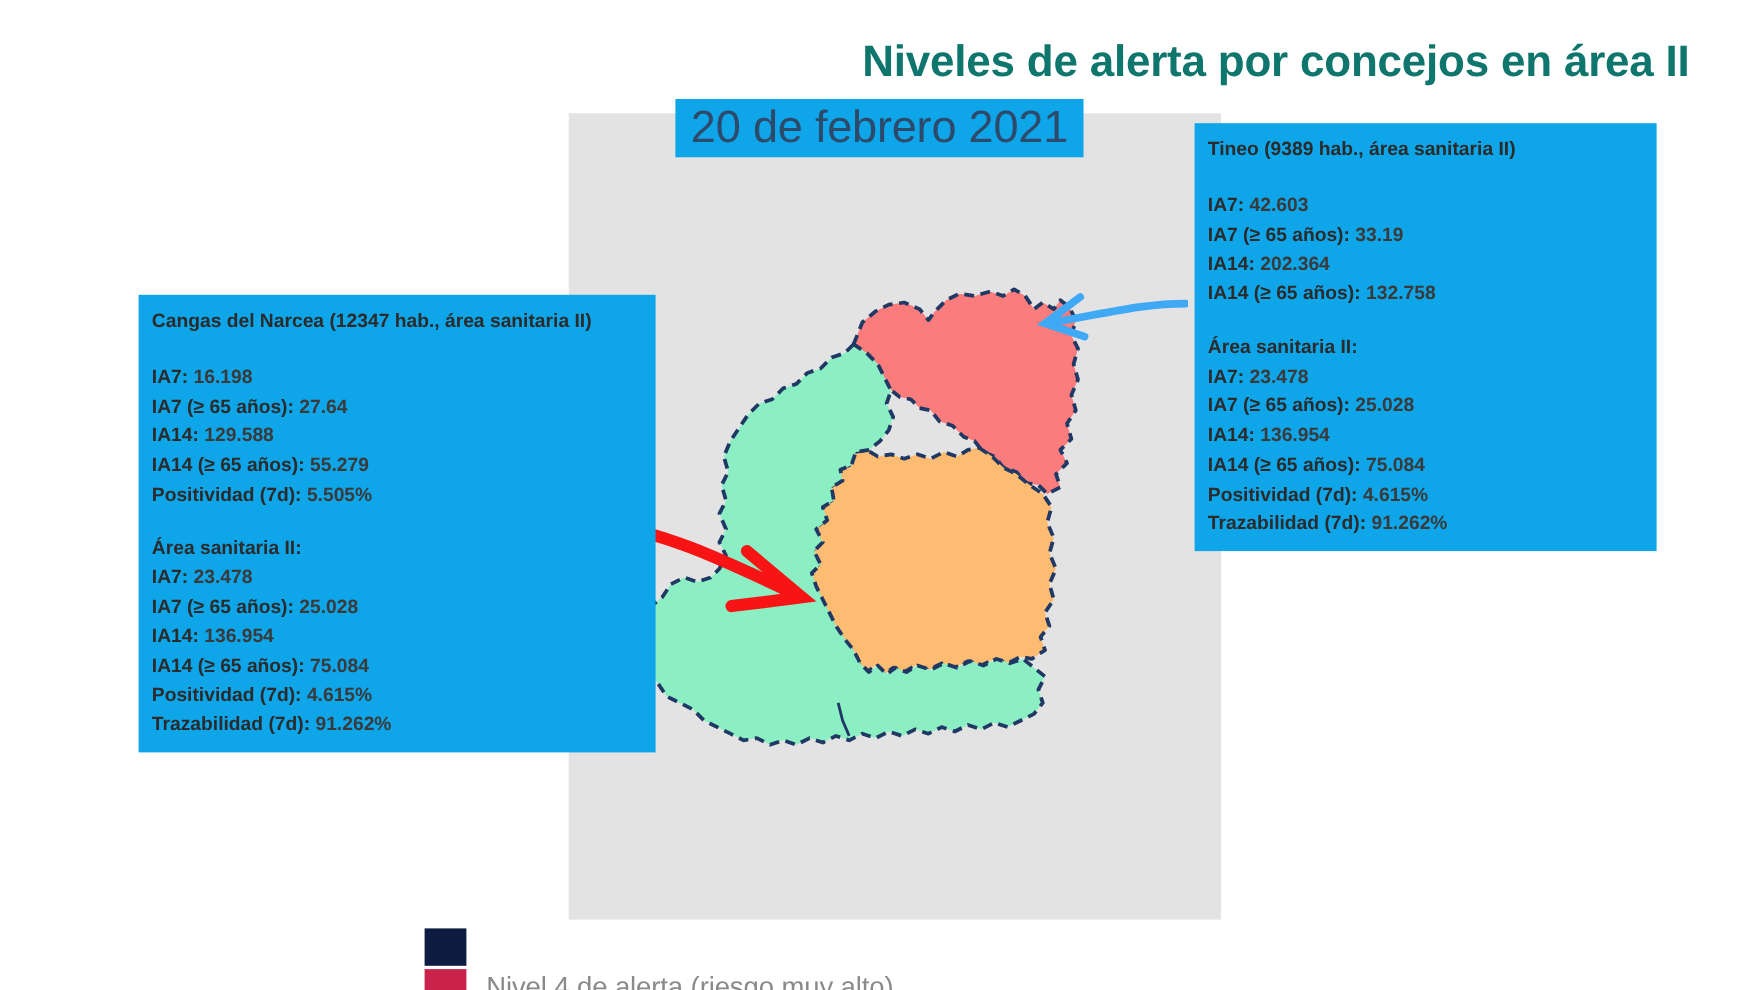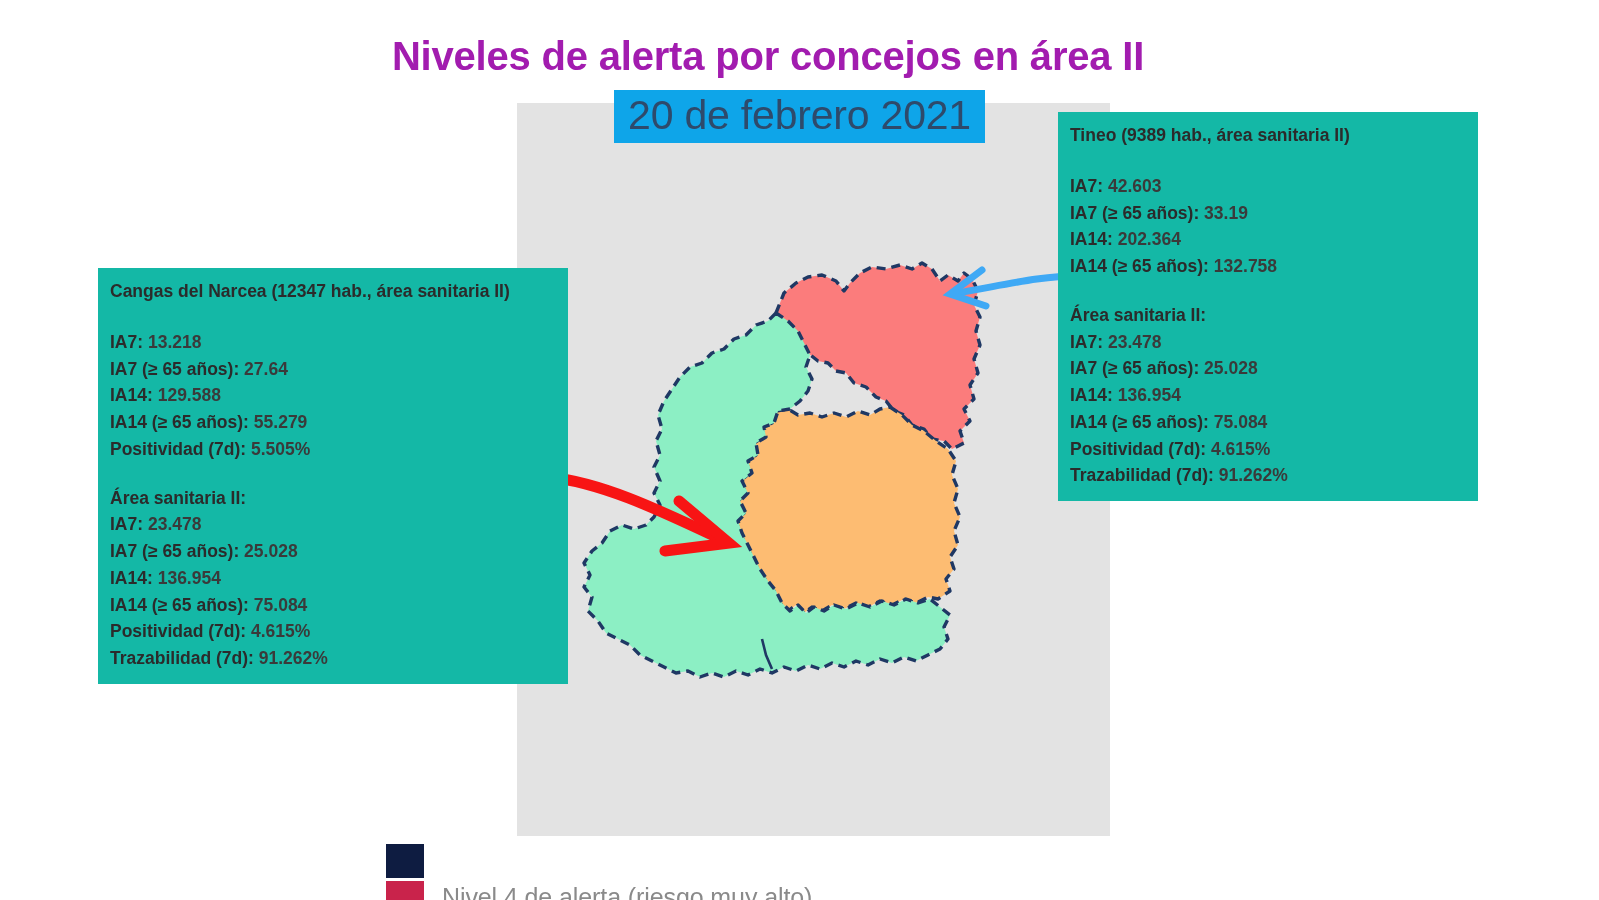--- a/index.html
+++ b/index.html
@@ -31,24 +31,24 @@
     height: 735px;
     background: #e3e3e3;
   }
 
   
   .title-main {
     position: absolute;
     left: 0;
     top: 34px;
     width: 1536px;
-    text-align: center;
+    text-align: right;
     font-size: 40px;
     font-weight: bold;
-    color: #a21caf;
+    color: #0f766e;
     letter-spacing: -0.2px;
     white-space: nowrap;
   }
   .title-sub-wrap {
     position: absolute;
     left: 0;
     top: 90px;
     width: 1599px;
     text-align: center;
     pointer-events: none;
@@ -60,27 +60,28 @@
     font-size: 41px;
     font-weight: normal;
     color: #2e4a6b;
     letter-spacing: -0.2px;
     white-space: nowrap;
   }
 
   
   .info-panel {
     position: absolute;
-    background: #14b8a6;
+    background: #0ea5e9;
     color: #2b2b2b;
     font-size: 17.5px;
     line-height: 1.53;
     padding: 10px 14px 12px 12px;
     box-sizing: border-box;
     white-space: nowrap;
+    margin-left: 28px;
   }
   .info-panel .heading {
     font-weight: bold;
     margin-bottom: 24px;
   }
   .info-panel .heading.tight {
     margin-bottom: 0;
   }
   .info-panel .row {
     white-space: nowrap;
@@ -204,21 +205,21 @@
   <svg id="arrow-red" class="arrow-svg" viewBox="0 0 210 110">
     <path fill="none" stroke="#f81414" stroke-width="11" stroke-linecap="round" d="M4,22 C60,28 120,58 180,86"></path>
     <path fill="none" stroke="#f81414" stroke-width="11" stroke-linecap="round" d="M134,46 L184,88 L120,96"></path>
   </svg>
 
   <div class="info-panel" id="panel-left">
     <div class="heading">Cangas del Narcea (12347 hab., área sanitaria II)</div>
 
     <div class="row">
       <span class="k">IA7:</span>
-      <span class="v">13.218</span>
+      <span class="v">16.198</span>
     </div>
     <div class="row">
       <span class="k">IA7 (≥ 65 años):</span>
       <span class="v">27.64</span>
     </div>
     <div class="row">
       <span class="k">IA14:</span>
       <span class="v">129.588</span>
     </div>
     <div class="row">

